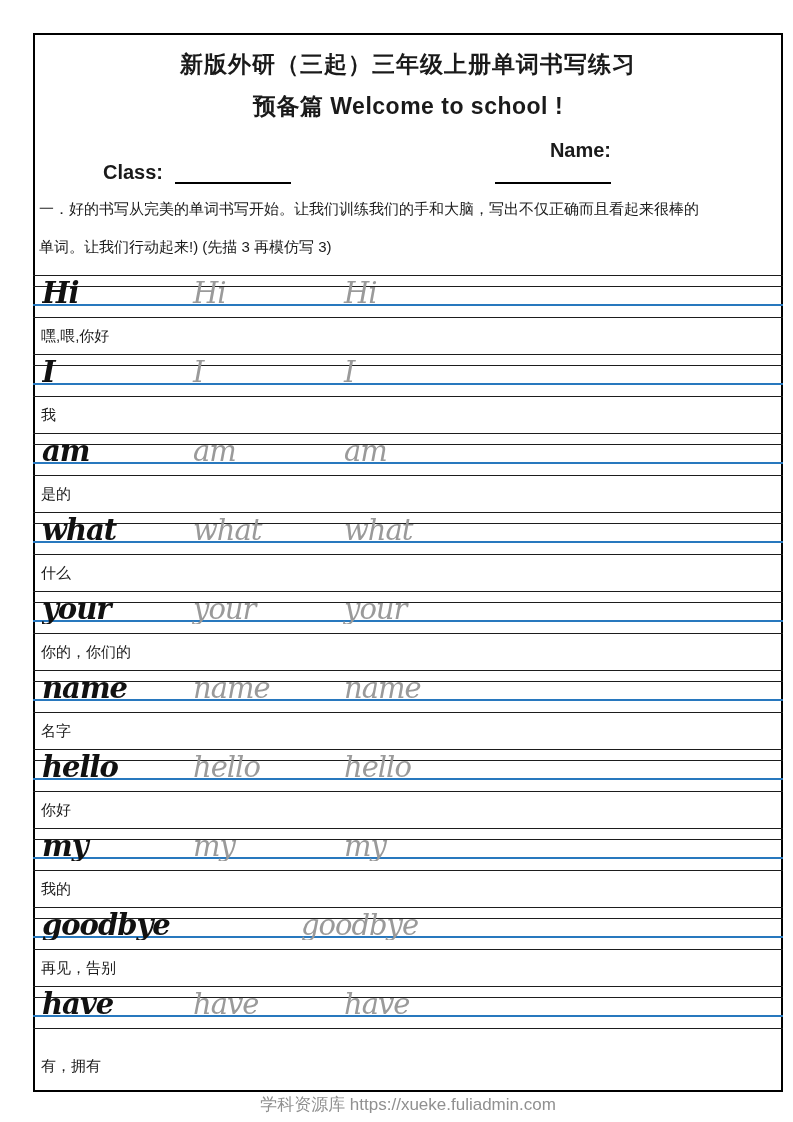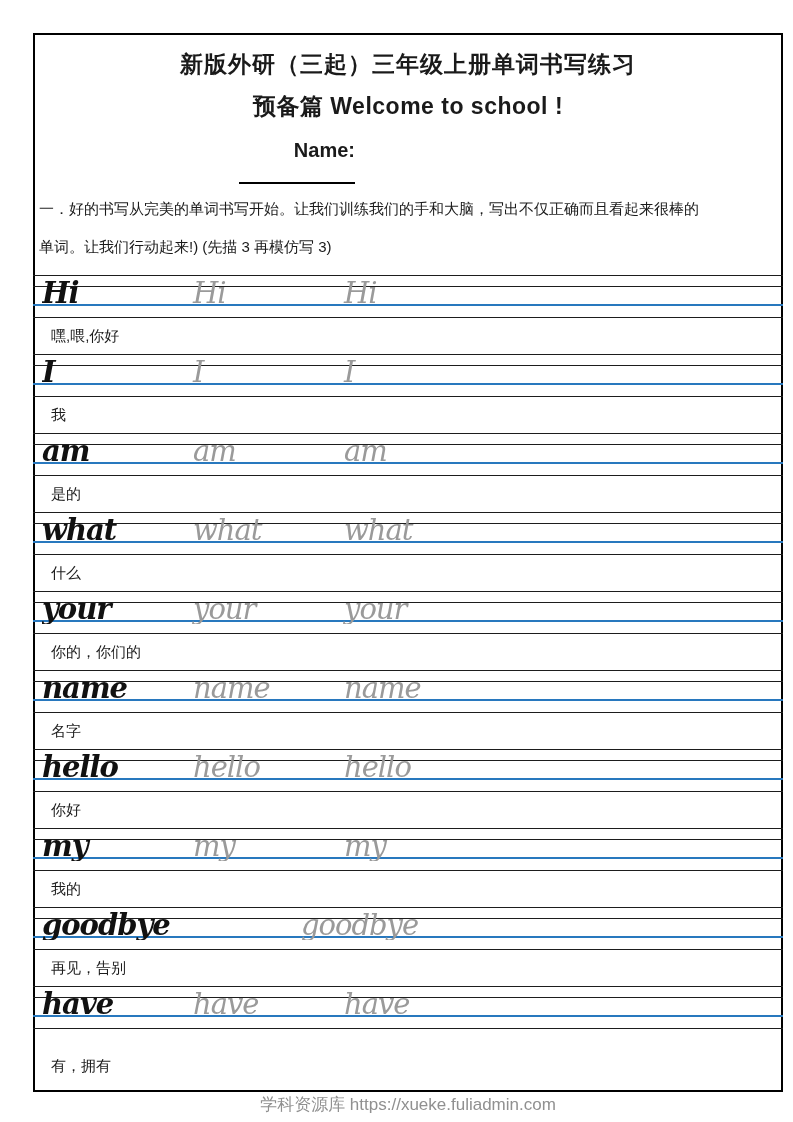--- a/index.html
+++ b/index.html
@@ -96,41 +96,45 @@
     letter-spacing: -1px;
     white-space: nowrap;
   }
   .copy.model { color: var(--ink-black, #111); font-weight: bold; }
   .copy.model.double { min-width: 221px; }
   .copy.trace { color: var(--trace-gray, #9a9a9a); font-weight: normal; }
   .meaning {
     height: 36px;
     display: flex;
     align-items: center;
-    padding-left: 16px;
+    padding-left: 6px;
     font-size: 15px;
     color: #1c1c1c;
   }
   .rows .row:last-child .meaning { margin-top: 19px; }
   .footer {
     margin-top: 9px;
     text-align: center;
     font-size: 17px;
     color: var(--footer-gray, #909090);
   }
 </style>
 </head>
 <body>
 
 <div class="page">
 
   <h1 class="title">新版外研（三起）三年级上册单词书写练习</h1>
   <h2 class="subtitle">预备篇 Welcome to school !</h2>
 
   <div class="fill-row">
+    <div class="fill-group g1">
+      <span>Class:</span>
+      <span class="blank"></span>
+    </div>
     <div class="fill-group g2">
       <span>Name:</span>
       <span class="blank"></span>
     </div>
   </div>
 
   <div class="instruction">
     <p>一．好的书写从完美的单词书写开始。让我们训练我们的手和大脑，写出不仅正确而且看起来很棒的</p>
     <p>单词。让我们行动起来!) (先描 3 再模仿写 3)</p>
   </div>

